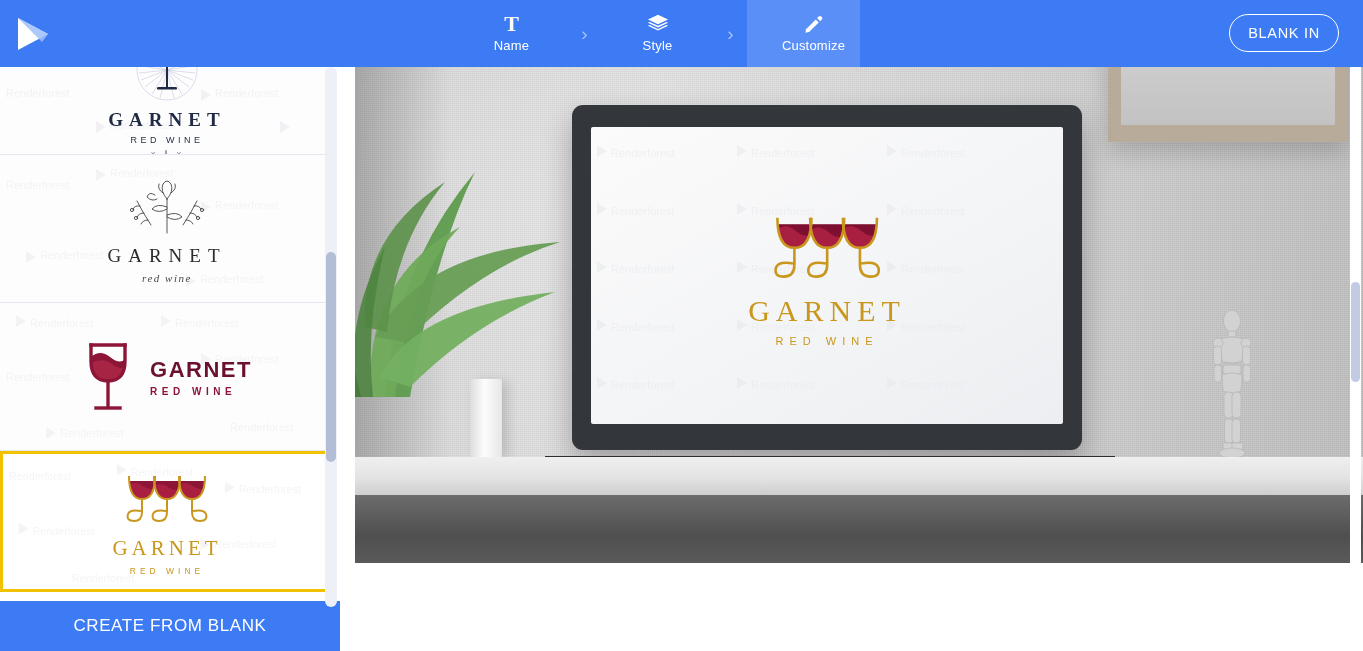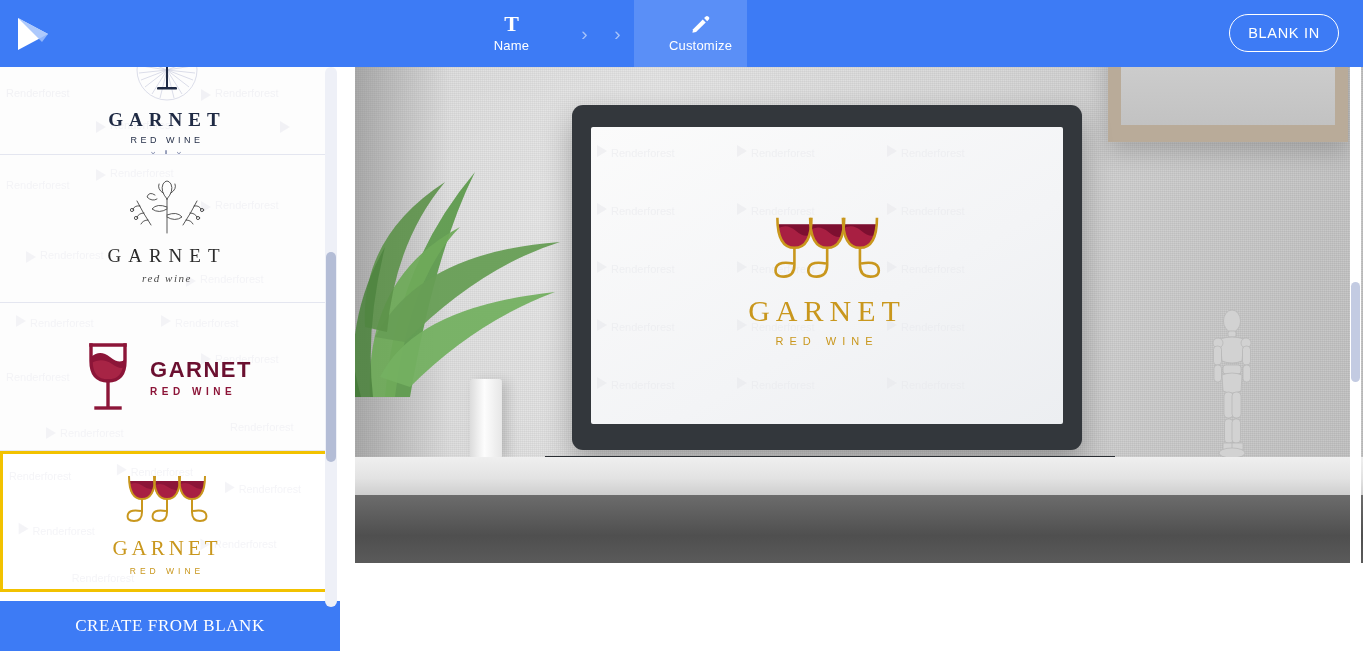--- a/index.html
+++ b/index.html
@@ -75,21 +75,21 @@
 
   
   .wm{
     position:absolute; inset:0; z-index:1; pointer-events:none; opacity:.55;
   }
 
   .create-blank{
     position:absolute; left:0; bottom:0; width:340px; height:50px;
     background:#3d7bf5; color:#ffffff; font-size:17px; letter-spacing:.6px;
     display:flex; align-items:center; justify-content:center; cursor:pointer;
-    border:none; font-family:Liberation Serif, serif;
+    border:none; font-family:Liberation Sans, sans-serif;
   }
 
   
   .sb-track{
     position:absolute; right:3px; top:0px; width:12px; height:540px;
     background:#eef0f7; border-radius:6px; z-index:30;
   }
   .sb-thumb{
     position:absolute; left:1px; top:185px; width:10px; height:210px;
     background:#b4bdd6; border-radius:6px; cursor:pointer;
@@ -211,20 +211,30 @@
 
   <div class="nav-steps">
 
     <div class="nav-step">
       <span class="ns-icon ico-t">T</span>
       <span class="ns-label">Name</span>
     </div>
 
     <div class="nav-sep">›</div>
 
+    <div class="nav-step">
+      <span class="ns-icon">
+        <svg width="22" height="22" viewBox="0 0 24 24" fill="#fff">
+          <path d="M12 2 L23 7.2 L12 12.4 L1 7.2 Z"></path>
+          <path d="M12 14 L21.2 9.7 L23 10.6 L12 15.8 L1 10.6 L2.8 9.7 Z"></path>
+          <path d="M12 17.4 L21.2 13.1 L23 14 L12 19.2 L1 14 L2.8 13.1 Z"></path>
+        </svg>
+      </span>
+      <span class="ns-label">Style</span>
+    </div>
 
     <div class="nav-sep">›</div>
 
     <div class="nav-step active">
       <span class="ns-icon">
         <svg width="21" height="21" viewBox="0 0 24 24" fill="#fff">
           <path d="M3.5 17.3 L14.6 6.2 L18.0 9.6 L6.9 20.7 L2.8 21.4 Z"></path>
           <path d="M16.1 4.7 L18.0 2.8 C18.8 2.0 20.0 2.0 20.8 2.8 L21.5 3.5 C22.3 4.3 22.3 5.5 21.5 6.3 L19.6 8.2 Z"></path>
         </svg>
       </span>

